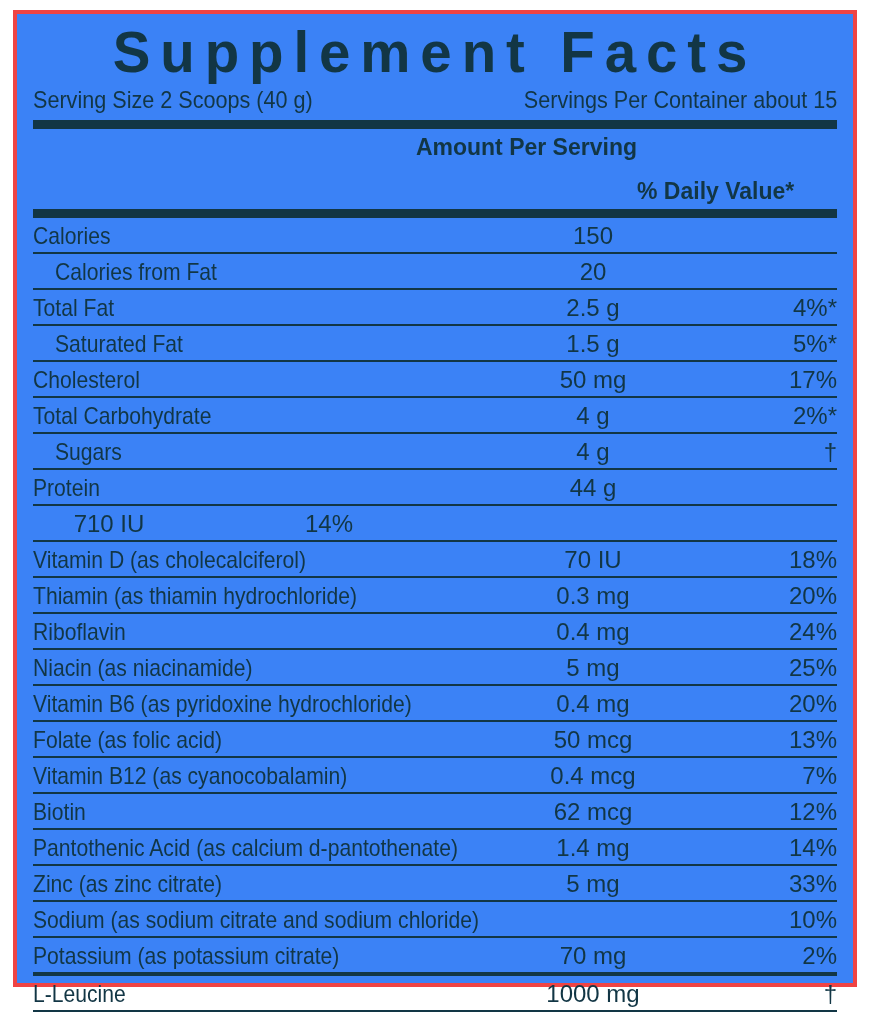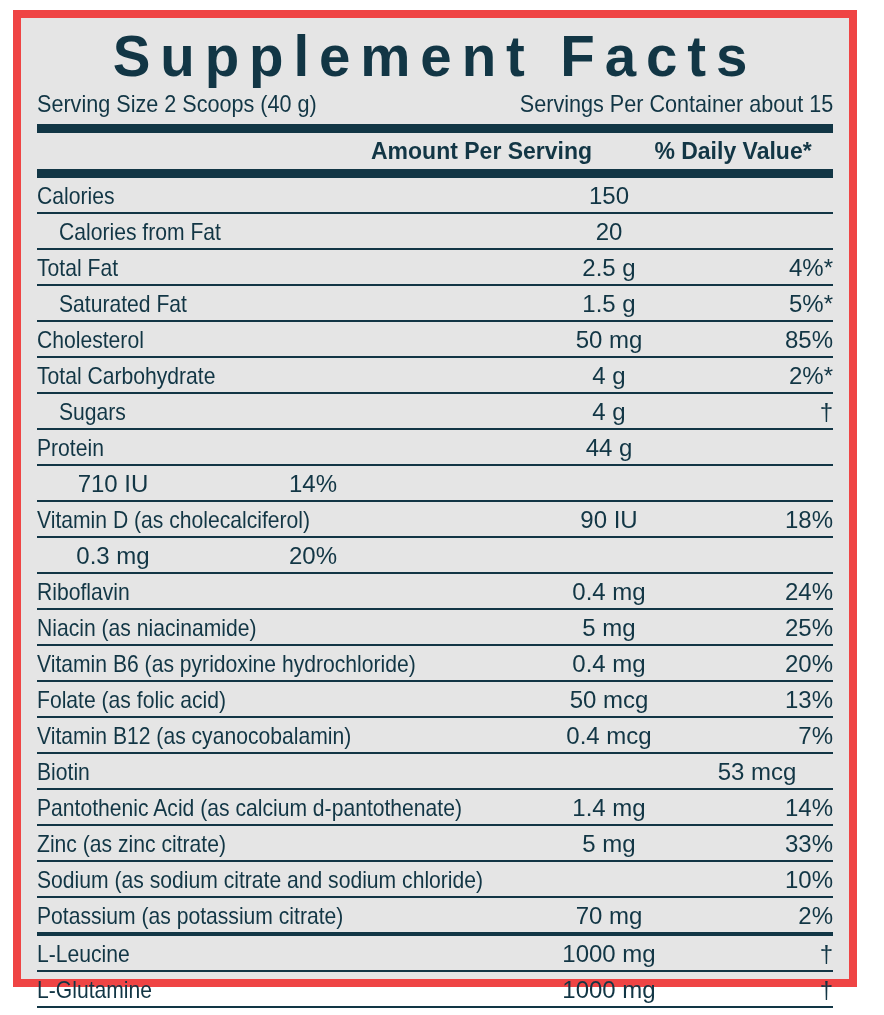--- a/index.html
+++ b/index.html
@@ -8,22 +8,22 @@
     width:884px;height:1015px;
     background:#ffffff;
     font-family:"Liberation Sans","DejaVu Sans",sans-serif;
     color:#123645;
     -webkit-font-smoothing:antialiased;
   }
   .panel{
     position:absolute;
     left:13px;top:10px;
     width:844px;height:977px;
-    border:8px solid #ef4444;
-    background:#e5e5e5;
+    border:4px solid #ef4444;
+    background:#3b82f6;
     box-sizing:border-box;
     padding:0 16px;
   }
   
   .title{
     font-size:57px;
     font-weight:bold;
     letter-spacing:10px;
     line-height:60px;
     text-align:center;
@@ -60,30 +60,31 @@
   
   .colhead{
     display:flex;
     font-size:23px;
     font-weight:bold;
     line-height:30px;
     padding:3px 0 3px 0;
     white-space:nowrap;
   }
   .colhead .sp{flex:1;}
-  .colhead .amt{width:262px;text-align:left;margin-left:41px;}
-  .colhead .dv{width:200px;text-align:center;}
+  .colhead .amt{width:262px;text-align:right;margin-left:41px;}
+  .colhead .dv{width:200px;text-align:left;margin-top:44px;}
   
   .row{
     display:flex;
     align-items:baseline;
     font-size:24px;
     line-height:29px;
     padding:3px 0 2px 0;
     white-space:nowrap;
+    gap:20px;
   }
   .row .nm{flex:1;overflow:hidden;}
   .row .nm .cond{transform:scaleX(0.88);}
   .row .val{width:152px;text-align:center;}
   .row .dv{width:148px;text-align:right;}
   .row.indent .nm{padding-left:22px;}
 </style>
 </head>
 <body>
 
@@ -129,21 +130,21 @@
       <div class="rule-thin"></div>
       <div class="row indent">
         <span class="nm"><span class="cond">Saturated Fat</span></span>
         <span class="val">1.5 g</span>
         <span class="dv">5%*</span>
       </div>
       <div class="rule-thin"></div>
       <div class="row">
         <span class="nm"><span class="cond">Cholesterol</span></span>
         <span class="val">50 mg</span>
-        <span class="dv">85%</span>
+        <span class="dv">17%</span>
       </div>
       <div class="rule-thin"></div>
       <div class="row">
         <span class="nm"><span class="cond">Total Carbohydrate</span></span>
         <span class="val">4 g</span>
         <span class="dv">2%*</span>
       </div>
       <div class="rule-thin"></div>
       <div class="row indent">
         <span class="nm"><span class="cond">Sugars</span></span>
@@ -157,25 +158,26 @@
         <span class="dv"></span>
       </div>
       <div class="rule-thin"></div>
       <div class="row">
         <span class="val">710 IU</span>
         <span class="dv">14%</span>
       </div>
       <div class="rule-thin"></div>
       <div class="row">
         <span class="nm"><span class="cond">Vitamin D (as cholecalciferol)</span></span>
-        <span class="val">90 IU</span>
+        <span class="val">70 IU</span>
         <span class="dv">18%</span>
       </div>
       <div class="rule-thin"></div>
       <div class="row">
+        <span class="nm"><span class="cond">Thiamin (as thiamin hydrochloride)</span></span>
         <span class="val">0.3 mg</span>
         <span class="dv">20%</span>
       </div>
       <div class="rule-thin"></div>
       <div class="row">
         <span class="nm"><span class="cond">Riboflavin</span></span>
         <span class="val">0.4 mg</span>
         <span class="dv">24%</span>
       </div>
       <div class="rule-thin"></div>
@@ -198,21 +200,22 @@
       </div>
       <div class="rule-thin"></div>
       <div class="row">
         <span class="nm"><span class="cond">Vitamin B12 (as cyanocobalamin)</span></span>
         <span class="val">0.4 mcg</span>
         <span class="dv">7%</span>
       </div>
       <div class="rule-thin"></div>
       <div class="row">
         <span class="nm"><span class="cond">Biotin</span></span>
-        <span class="val">53 mcg</span>
+        <span class="val">62 mcg</span>
+        <span class="dv">12%</span>
       </div>
       <div class="rule-thin"></div>
       <div class="row">
         <span class="nm"><span class="cond">Pantothenic Acid (as calcium d-pantothenate)</span></span>
         <span class="val">1.4 mg</span>
         <span class="dv">14%</span>
       </div>
       <div class="rule-thin"></div>
       <div class="row">
         <span class="nm"><span class="cond">Zinc (as zinc citrate)</span></span>

